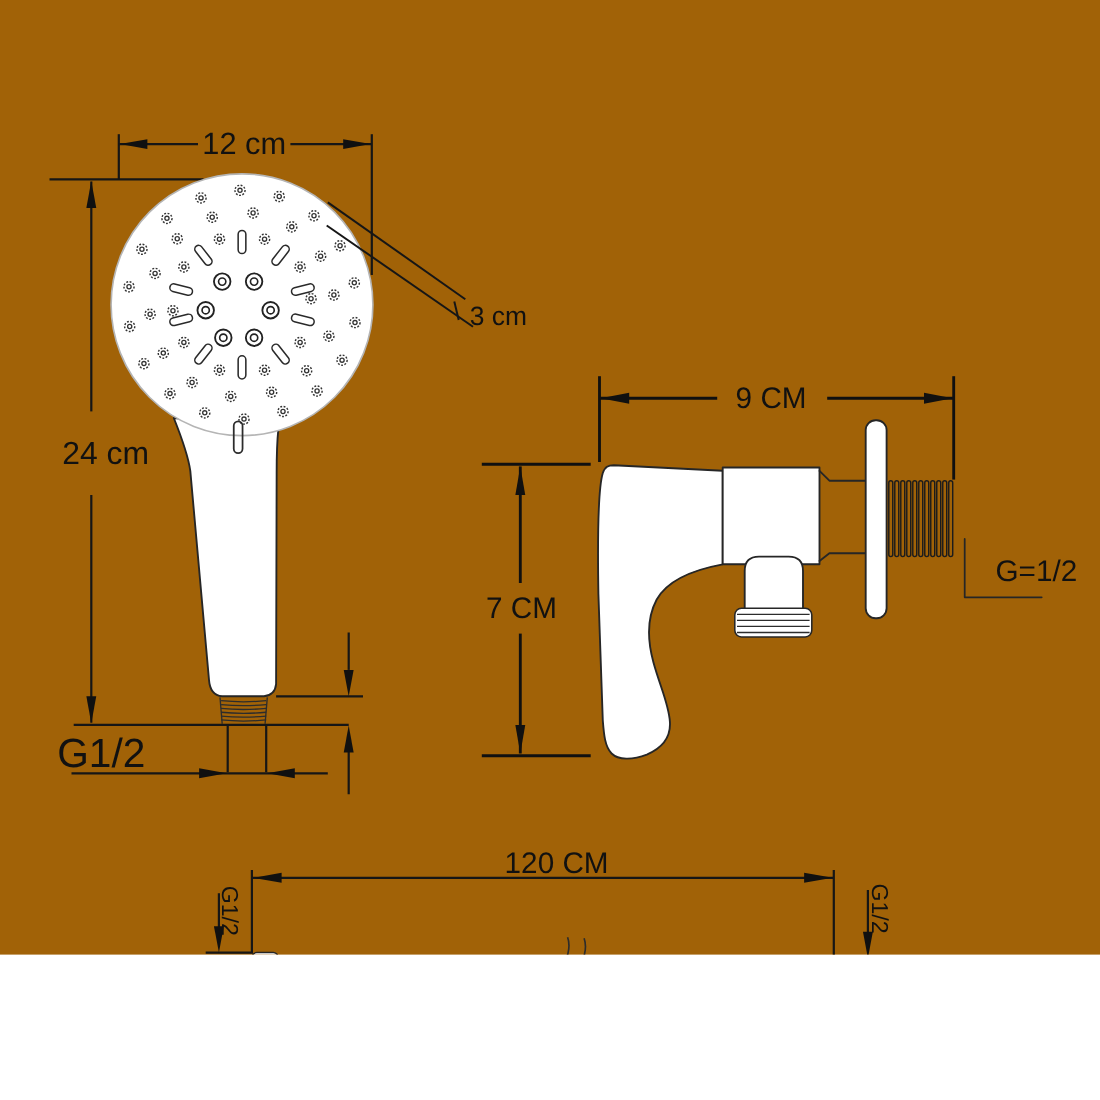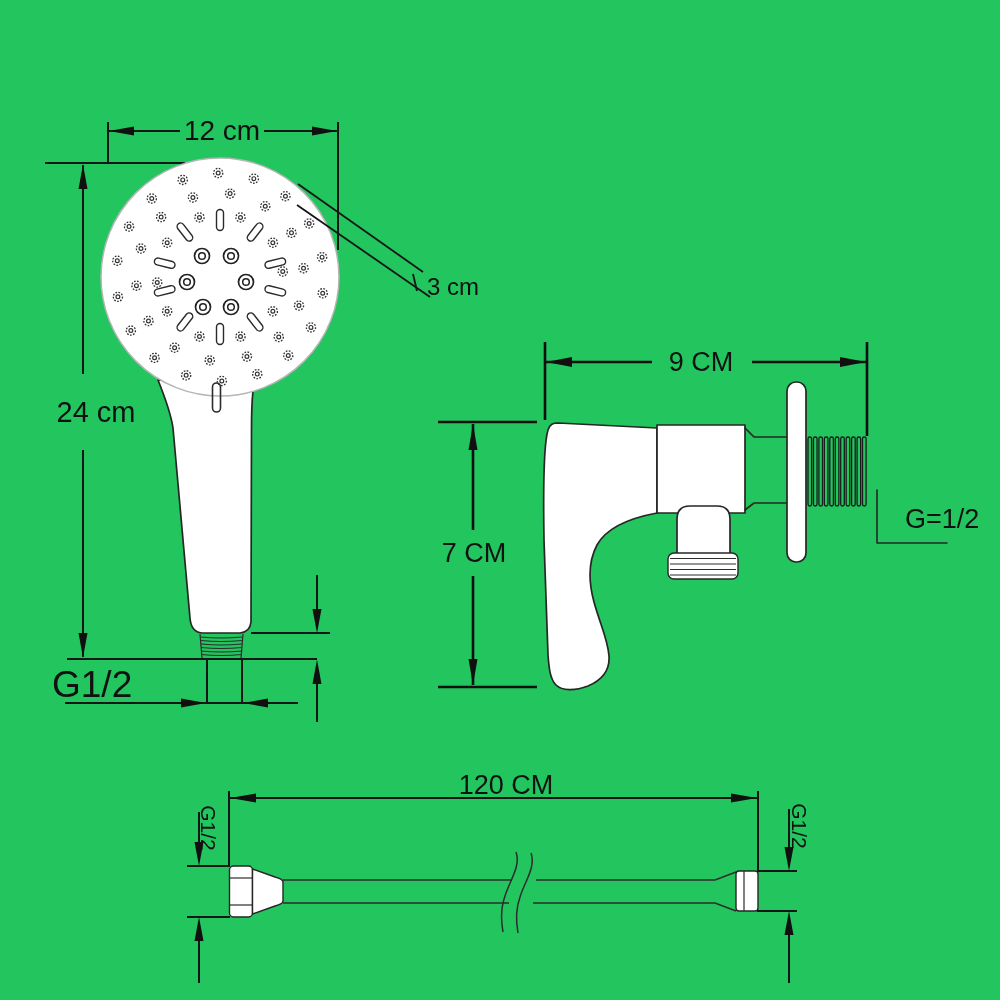--- a/index.html
+++ b/index.html
@@ -1,16 +1,16 @@
 <!DOCTYPE html>
 <html><head>
 <meta charset="utf-8">
 <style>
   html,body{margin:0;padding:0;background:#ffffff;}
-  .stage{position:relative;width:1000px;height:1000px;background:#22c55e;overflow:hidden;
+  .stage{position:relative;width:1000px;height:868px;background:#a16207;overflow:hidden;
          font-family:"Liberation Sans", sans-serif;}
   svg{display:block;}
   .dim{stroke:#161616;stroke-width:2;fill:none;}
   .dimthick{stroke:#101010;stroke-width:2.6;fill:none;}
   .arrow{fill:#101010;stroke:none;}
   .outline{stroke:#262626;stroke-width:1.7;fill:none;stroke-linejoin:round;stroke-linecap:round;}
   .outline-fill{stroke:#262626;stroke-width:1.7;fill:#ffffff;stroke-linejoin:round;}
   .thin{stroke:#2c2c2c;stroke-width:1.2;fill:none;}
   .facering{stroke:#b5b5b5;stroke-width:1.5;fill:#ffffff;}
   .lbl{fill:#111111;font-family:"Liberation Sans", sans-serif;}

